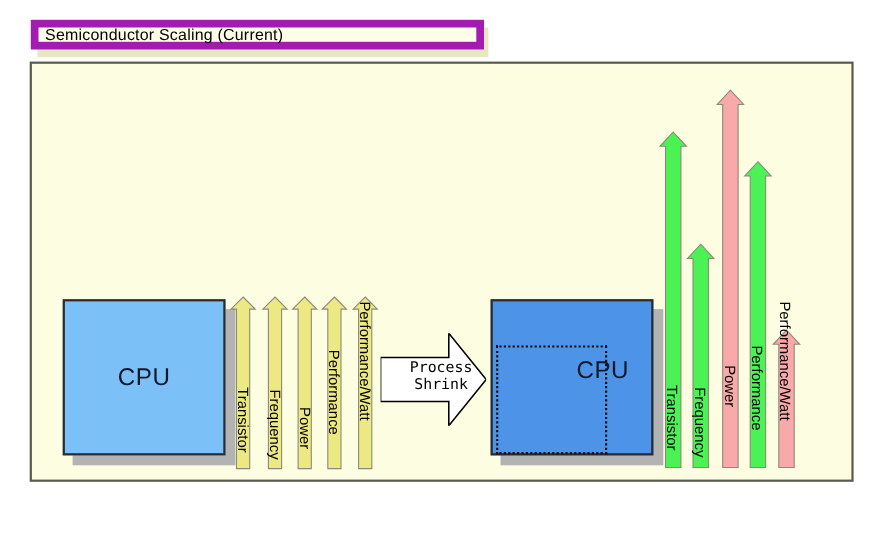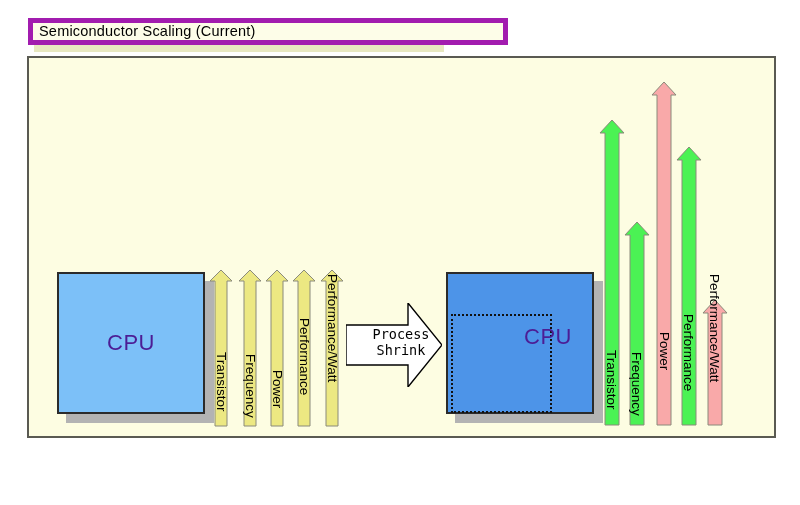--- a/index.html
+++ b/index.html
@@ -22,26 +22,26 @@
   
   .title-shadow {
     position: absolute;
     left: 34px; top: 25px;
     width: 410px; height: 27px;
     background: #e8e8c0;
   }
   .title-box {
     position: absolute;
     left: 28px; top: 18px;
-    width: 480px; height: 27px;
+    width: 412px; height: 27px;
     background: #fdfde8;
-    border: 5px solid #a21caf;
+    border: 7px solid #a21caf;
     box-sizing: border-box;
     display: flex;
-    align-items: flex-start;
+    align-items: center;
   }
   .title-text {
     font-size: 14.5px;
     color: #000;
     padding-left: 6px;
     letter-spacing: 0.2px;
     white-space: nowrap;
   }
 
   
@@ -62,21 +62,21 @@
   .cpu-box {
     position: absolute;
     border: 2px solid #2b2b2b;
     box-sizing: border-box;
     display: flex;
     align-items: center;
     justify-content: center;
   }
   .cpu-label {
     font-size: 22px;
-    color: #4c1d95;
+    color: #0f172a;
     letter-spacing: 0.5px;
   }
   .cpu-left {
     left: 57px; top: 272px;
     width: 148px; height: 142px;
     background: #7cc0f8;
   }
   .cpu-left-shadow { left: 66px; top: 281px; width: 148px; height: 142px; }
   .cpu-right {
     left: 446px; top: 272px;

